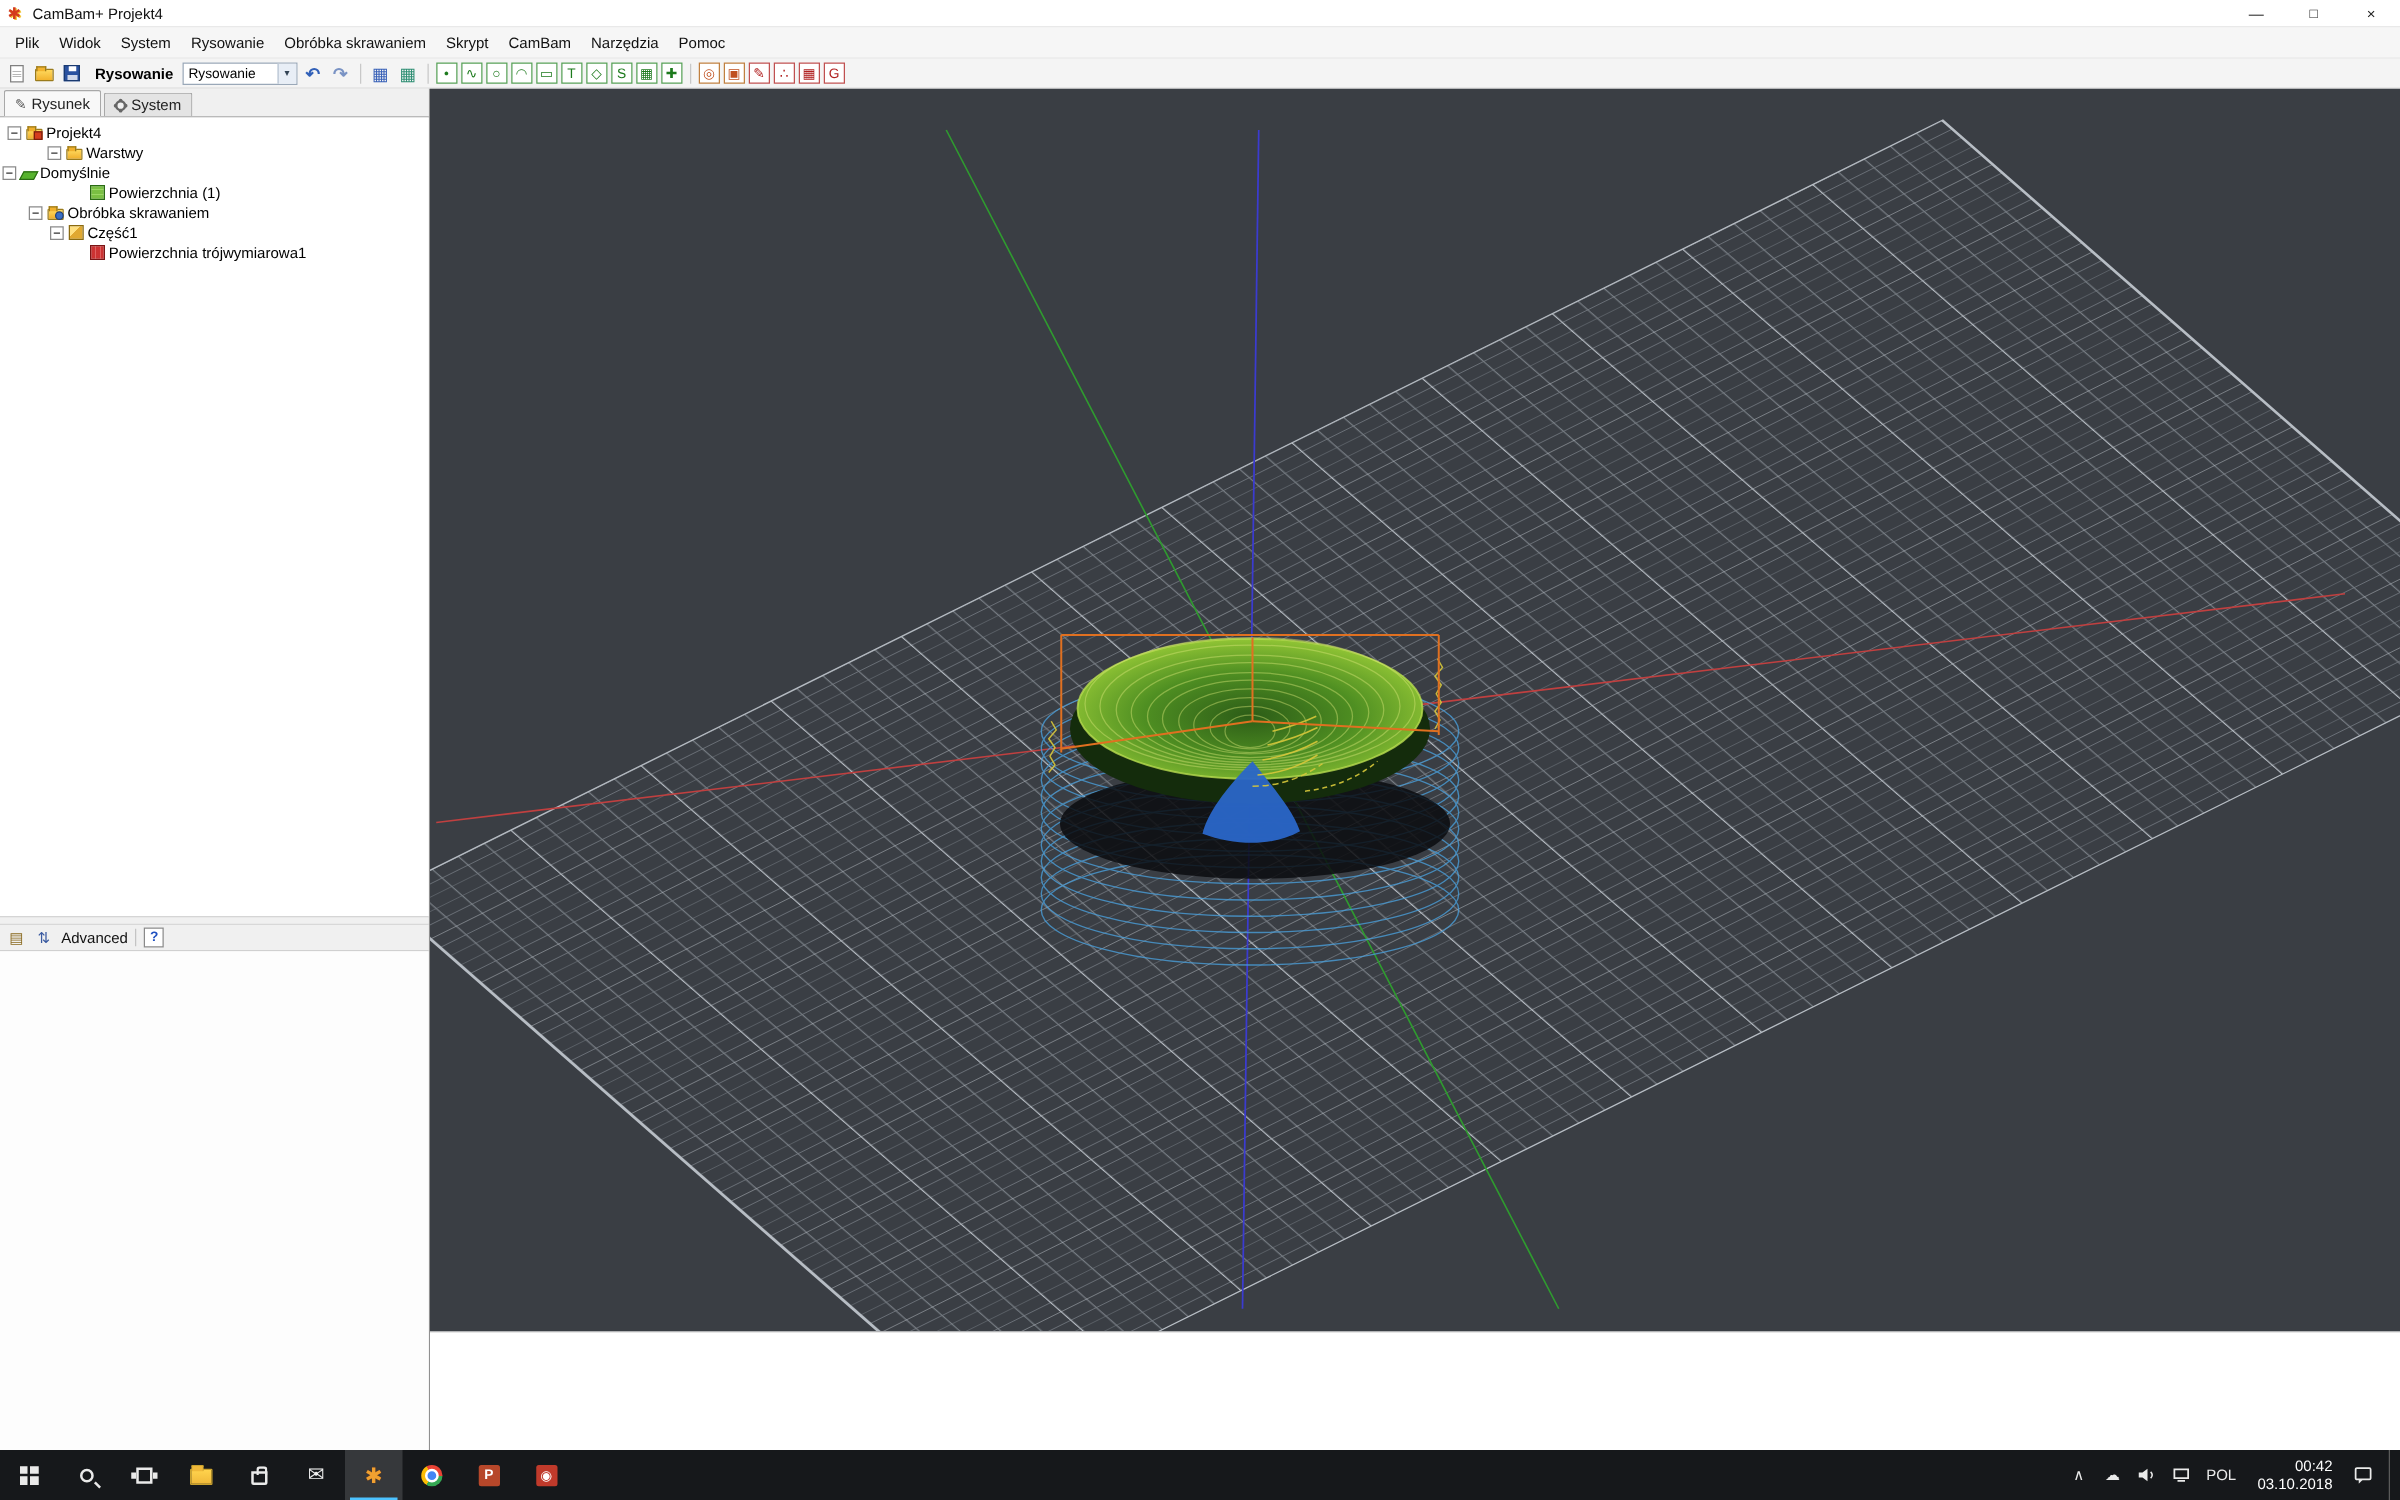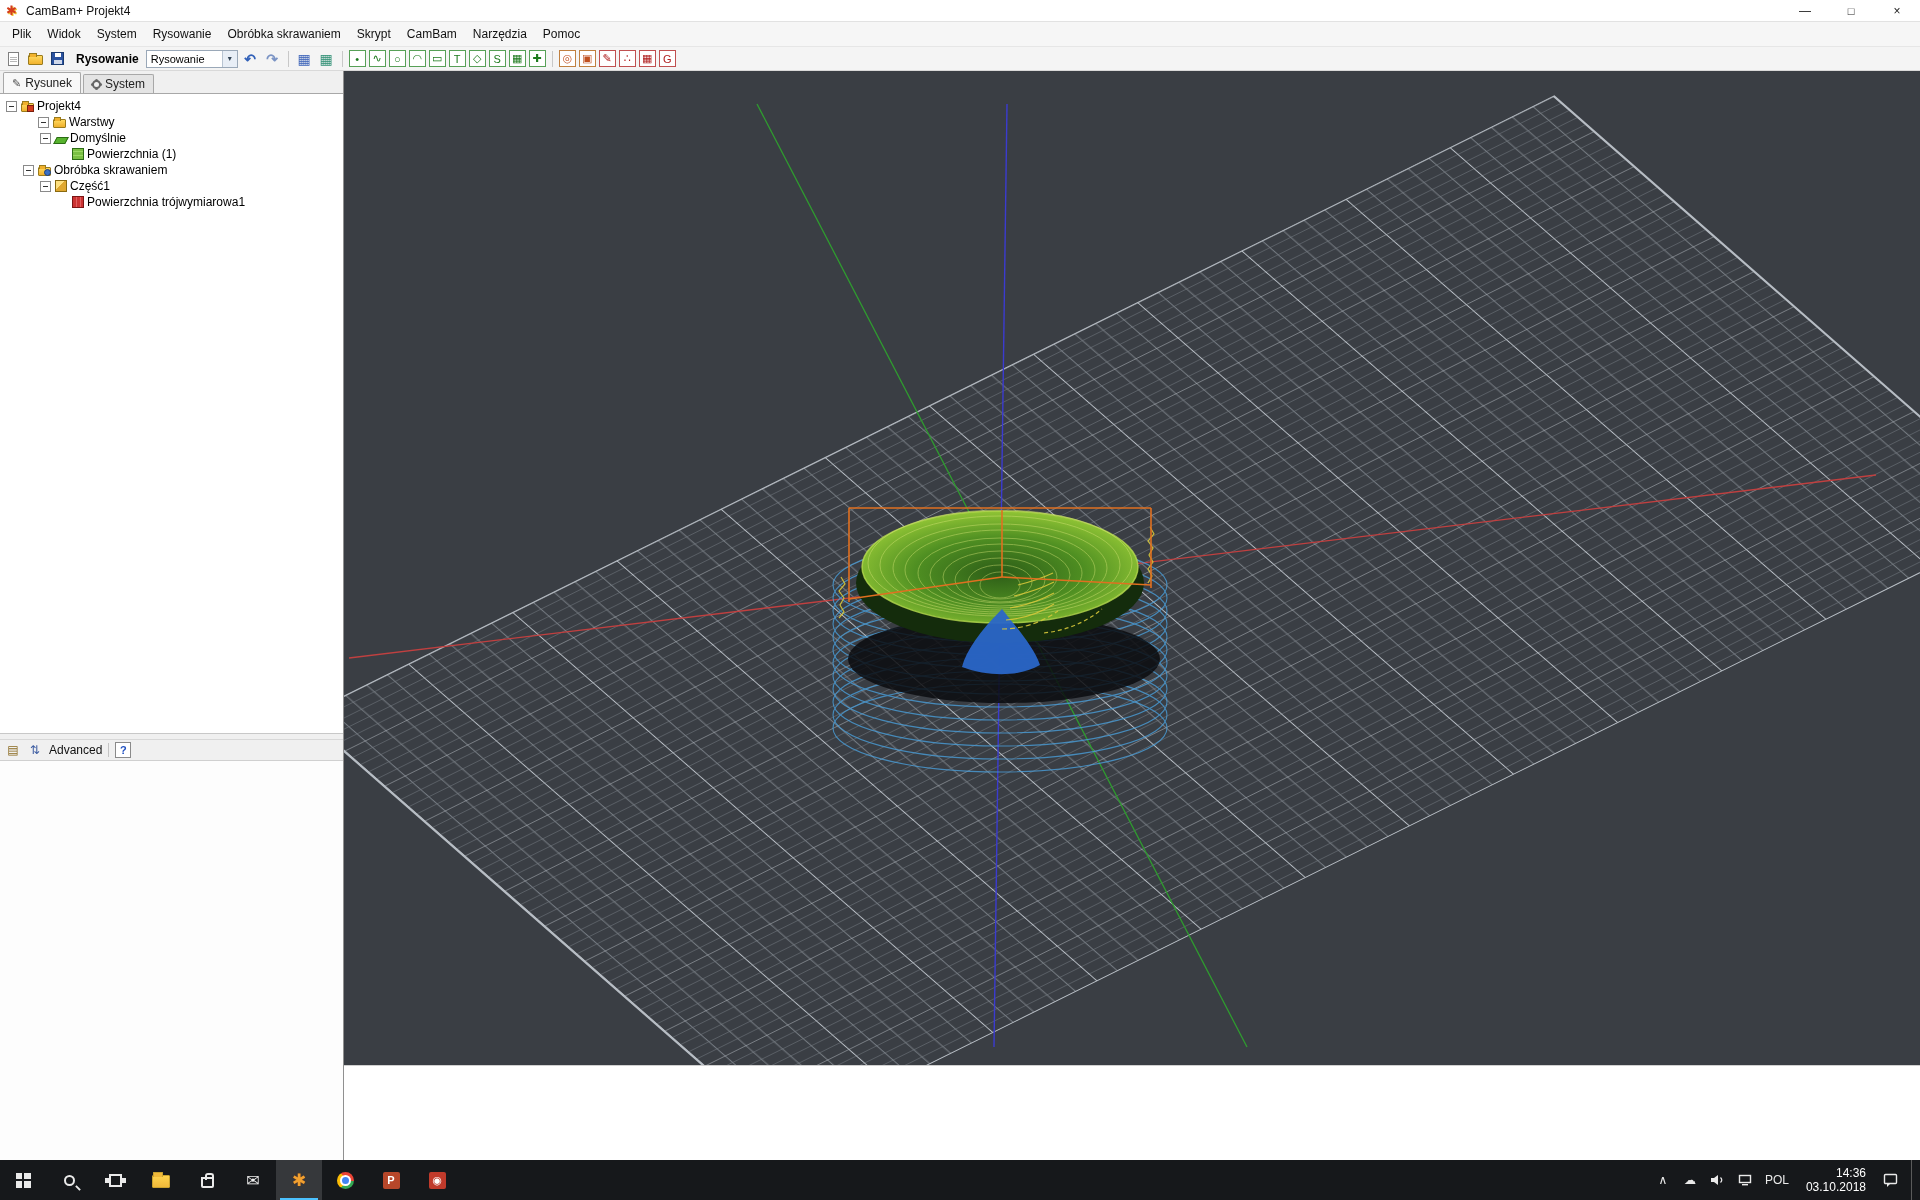--- a/index.html
+++ b/index.html
@@ -213,21 +213,21 @@
           <div class="trow" style="margin-left:4px">
             <span class="exp"></span>
             <span class="ticn i-folder i-project"></span>
             <span class="tlab">Projekt4</span>
           </div>
           <div class="trow" style="margin-left:36px">
             <span class="exp"></span>
             <span class="ticn i-folder"></span>
             <span class="tlab">Warstwy</span>
           </div>
-          <div class="trow" style="margin-left:38px">
+          <div class="trow" style="">
             <span class="exp"></span>
             <span class="ticn i-layer"></span>
             <span class="tlab">Domyślnie</span>
           </div>
           <div class="trow" style="margin-left:55px">
             <span class="exp-spacer"></span>
             <span class="ticn i-surface"></span>
             <span class="tlab">Powierzchnia (1)</span>
           </div>
           <div class="trow" style="margin-left:21px">
@@ -393,21 +393,21 @@
           </svg>
       </span>
       <span class="trayico">
         <svg width="14" height="12" viewBox="0 0 14 12">
             <rect x="1.5" y="1.5" width="11" height="7" fill="none" stroke="#eaeaea" stroke-width="1.4"></rect>
             <rect x="4" y="10" width="6" height="1.4" fill="#eaeaea"></rect>
           </svg>
       </span>
       <span class="trayico">POL</span>
       <div class="clock">
-        <div>14:36</div>
+        <div>00:42</div>
         <div>03.10.2018</div>
       </div>
       <span class="trayico">
         <svg width="15" height="14" viewBox="0 0 15 14">
             <rect x="1.5" y="1.5" width="12" height="9" rx="1" fill="none" stroke="#eaeaea" stroke-width="1.4"></rect>
             <path d="M4 11 v3 l3 -3 z" fill="#eaeaea"></path>
           </svg>
       </span>
       <span class="showdesk"></span>
     </div>

